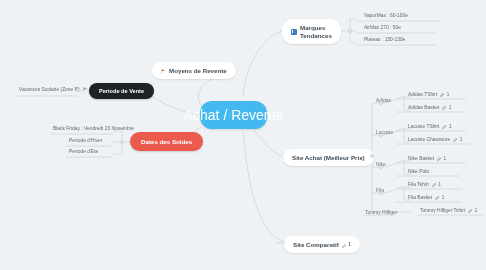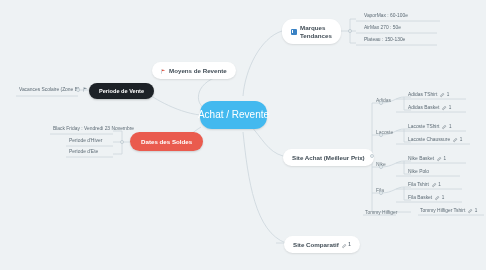--- a/index.html
+++ b/index.html
@@ -29,21 +29,21 @@
     display: flex;
     align-items: center;
     white-space: nowrap;
   }
 
   
   .root {
     background: #43b9ef;
     color: #ffffff;
     border-radius: 12px;
-    font-size: 10px;
+    font-size: 14px;
     line-height: 12px;
     padding: 8px 10px;
     text-align: center;
     justify-content: center;
     flex-direction: column;
     box-shadow: 0 1px 2px rgba(0,0,0,0.12);
   }
   .root .l1, .root .l2 { display: block; }
 
   

